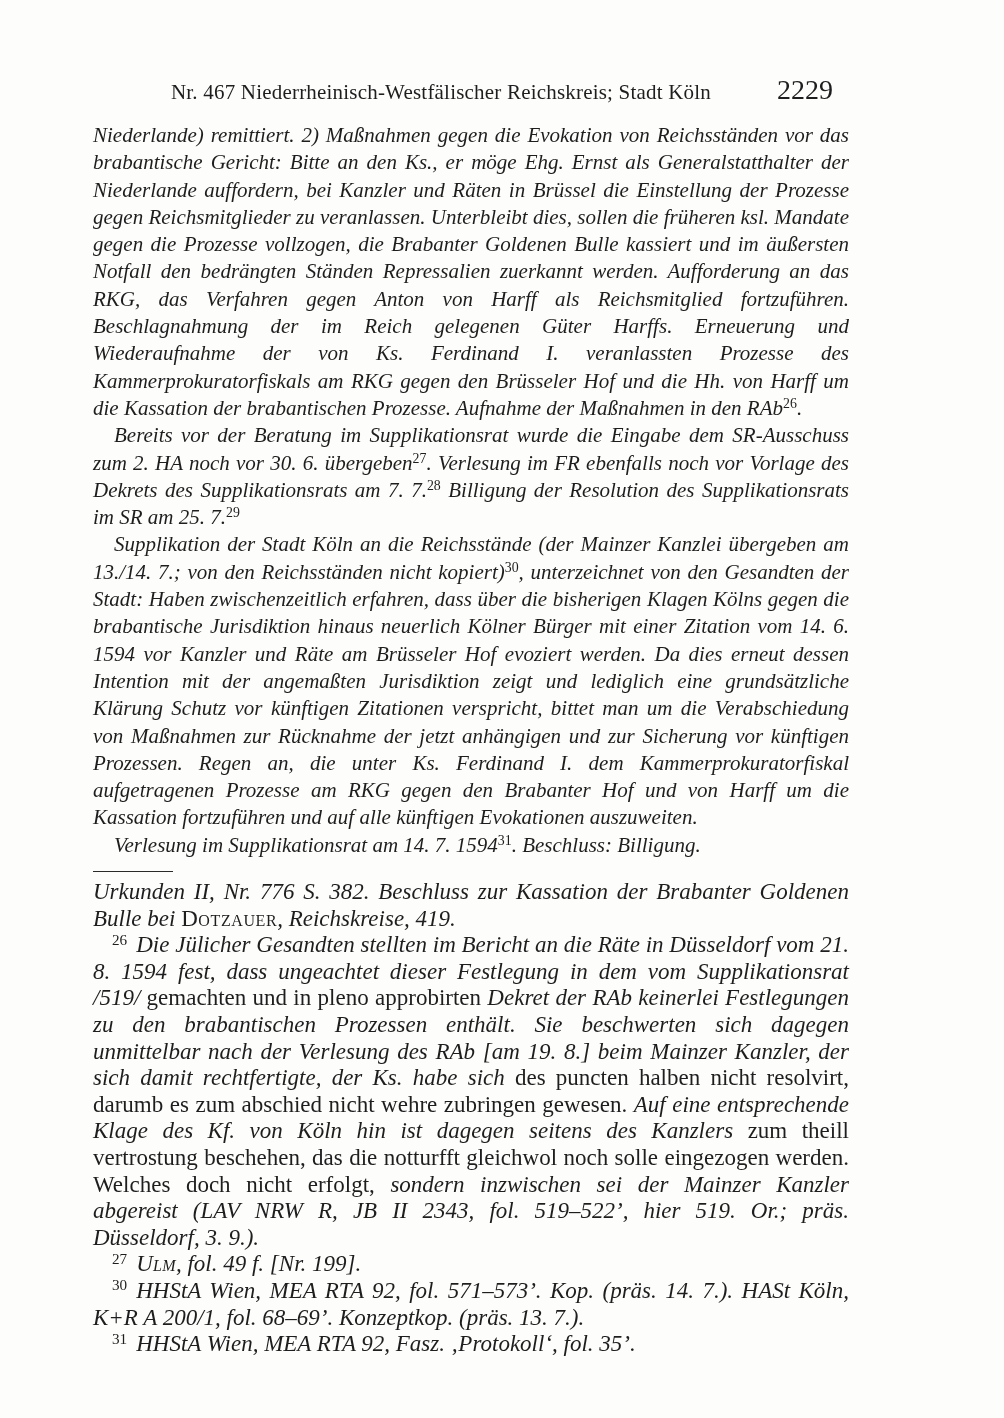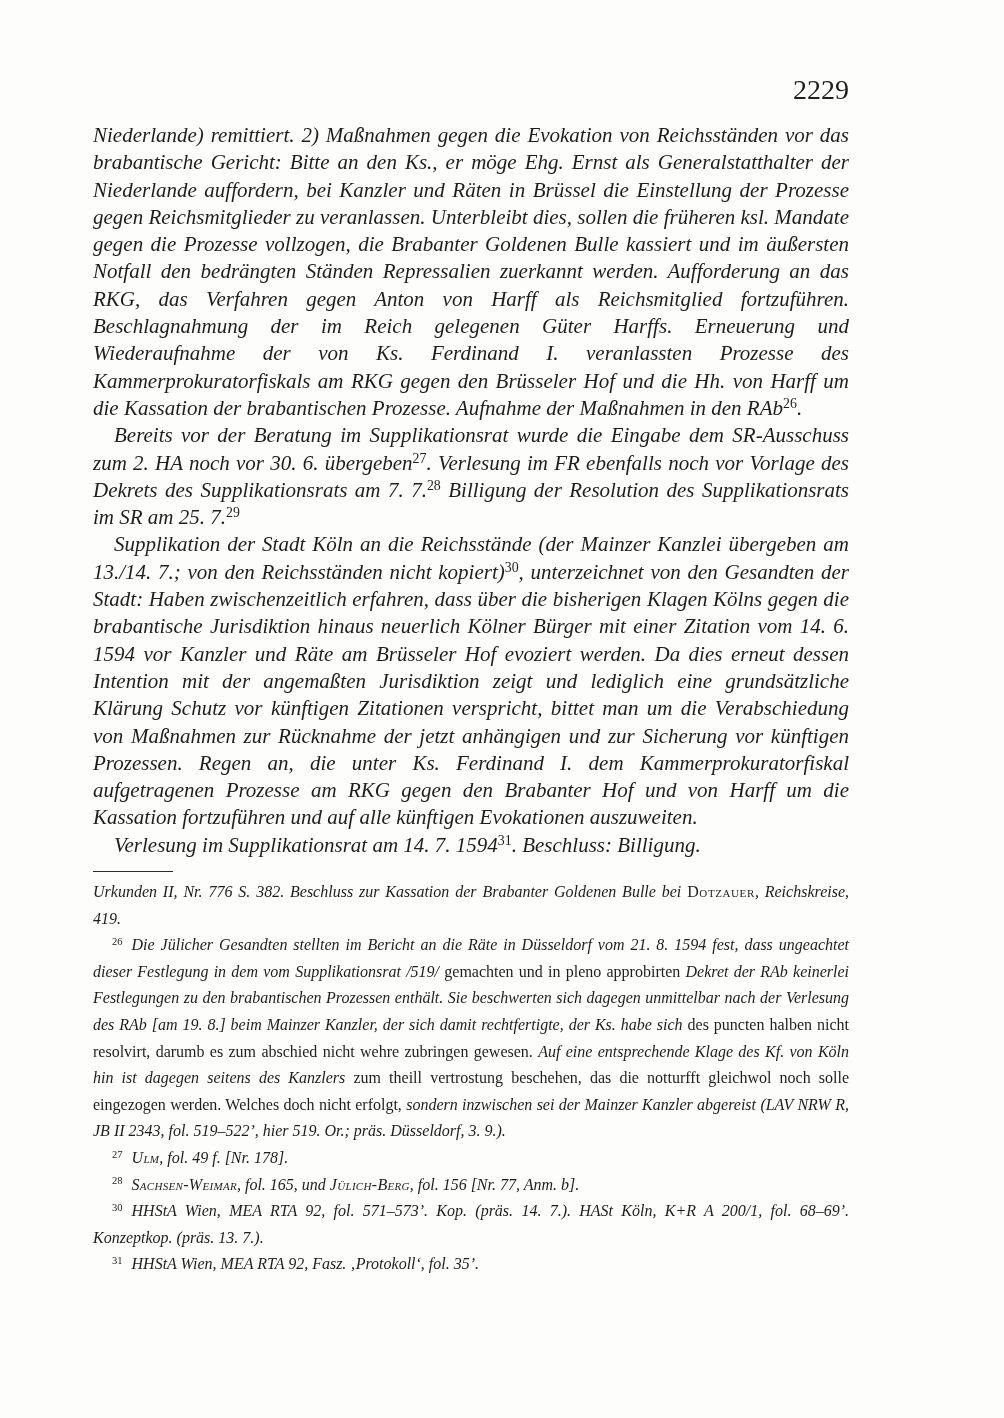--- a/index.html
+++ b/index.html
@@ -28,21 +28,21 @@
   .running-head-title {
     position: absolute;
     left: 0; right: 60px;
     text-align: center;
     font-size: 21px;
     letter-spacing: 0.2px;
     white-space: nowrap;
   }
   .running-head-page {
     position: absolute;
-    right: 0;
+    right: 16px;
     top: -6px;
     font-size: 28px;
   }
   
   .body-text {
     width: 756px;
     text-align: justify;
     font-size: 21px;
     line-height: 27.3px;
     font-style: italic;
@@ -52,21 +52,21 @@
   
   .footnote-separator {
     width: 80px;
     border: 0;
     border-top: 1.6px solid #2a2a2a;
     margin: 12px 0 7px 0;
   }
   .footnotes {
     width: 756px;
     text-align: justify;
-    font-size: 16px;
+    font-size: 23px;
     line-height: 26.6px;
     font-style: italic;
   }
   .footnotes p { margin: 0; }
   .footnotes p.indent { text-indent: 19px; }
   
   .seg-i   { }
   .seg-r   { font-style: normal; }
   .seg-sc  { font-style: normal; font-variant: small-caps; letter-spacing: 0.6px; }
   .seg-isc { font-variant: small-caps; letter-spacing: 0.3px; }
@@ -78,34 +78,34 @@
     margin-top: 44px;
   }
   sup.fn-num { margin-right: 9px; }
 </style>
 </head>
 <body>
 
 <div class="page" style="background: rgb(253, 253, 252); color: rgb(30, 30, 30);">
 
   <div class="running-head">
+    <div class="running-head-title">Nr. 467 Niederrheinisch-Westfälischer Reichskreis; Stadt Köln</div>
     <div class="running-head-page">2229</div>
   </div>
 
   <div class="body-text">
       <p><span class="seg-i">Niederlande) remittiert. 2) Maßnahmen gegen die Evokation von Reichsständen vor das brabantische Gericht: Bitte an den Ks., er möge Ehg. Ernst als Generalstatthalter der Niederlande auffordern, bei Kanzler und Räten in Brüssel die Einstellung der Prozesse gegen Reichsmitglieder zu veranlassen. Unterbleibt dies, sollen die früheren ksl. Mandate gegen die Prozesse vollzogen, die Brabanter Goldenen Bulle kassiert und im äußersten Notfall den bedrängten Ständen Repressalien zuerkannt werden. Aufforderung an das RKG, das Verfahren gegen Anton von Harff als Reichsmitglied fortzuführen. Beschlagnahmung der im Reich gelegenen Güter Harffs. Erneuerung und Wiederaufnahme der von Ks. Ferdinand I. veranlassten Prozesse des Kammerprokuratorfiskals am RKG gegen den Brüsseler Hof und die Hh. von Harff um die Kassation der brabantischen Prozesse. Aufnahme der Maßnahmen in den RAb</span><sup class="seg-sup">26</sup><span class="seg-i">.</span></p>
       <p class="indent"><span class="seg-i">Bereits vor der Beratung im Supplikationsrat wurde die Eingabe dem SR-Ausschuss zum 2. HA noch vor 30. 6. übergeben</span><sup class="seg-sup">27</sup><span class="seg-i">. Verlesung im FR ebenfalls noch vor Vorlage des Dekrets des Supplikationsrats am 7. 7.</span><sup class="seg-sup">28</sup><span class="seg-i"> Billigung der Resolution des Supplikationsrats im SR am 25. 7.</span><sup class="seg-sup">29</sup></p>
       <p class="indent"><span class="seg-i">Supplikation der Stadt Köln an die Reichsstände (der Mainzer Kanzlei übergeben am 13./14. 7.; von den Reichsständen nicht kopiert)</span><sup class="seg-sup">30</sup><span class="seg-i">, unterzeichnet von den Gesandten der Stadt: Haben zwischenzeitlich erfahren, dass über die bisherigen Klagen Kölns gegen die brabantische Jurisdiktion hinaus neuerlich Kölner Bürger mit einer Zitation vom 14. 6. 1594 vor Kanzler und Räte am Brüsseler Hof evoziert werden. Da dies erneut dessen Intention mit der angemaßten Jurisdiktion zeigt und lediglich eine grundsätzliche Klärung Schutz vor künftigen Zitationen verspricht, bittet man um die Verabschiedung von Maßnahmen zur Rücknahme der jetzt anhängigen und zur Sicherung vor künftigen Prozessen. Regen an, die unter Ks. Ferdinand I. dem Kammerprokuratorfiskal aufgetragenen Prozesse am RKG gegen den Brabanter Hof und von Harff um die Kassation fortzuführen und auf alle künftigen Evokationen auszuweiten.</span></p>
       <p class="indent"><span class="seg-i">Verlesung im Supplikationsrat am 14. 7. 1594</span><sup class="seg-sup">31</sup><span class="seg-i">. Beschluss: Billigung.</span></p>
     </div>
 
   <hr class="footnote-separator">
 
   <div class="footnotes">
       <p><span class="seg-i">Urkunden II, Nr. 776 S. 382. Beschluss zur Kassation der Brabanter Goldenen Bulle bei </span><span class="seg-sc">Dotzauer</span><span class="seg-i">, Reichskreise, 419.</span></p>
       <p class="indent"><sup class="fn-num">26</sup><span class="seg-i">Die Jülicher Gesandten stellten im Bericht an die Räte in Düsseldorf vom 21. 8. 1594 fest, dass ungeachtet dieser Festlegung in dem vom Supplikationsrat /519/ </span><span class="seg-r">gemachten und in pleno approbirten </span><span class="seg-i">Dekret der RAb keinerlei Festlegungen zu den brabantischen Prozessen enthält. Sie beschwerten sich dagegen unmittelbar nach der Verlesung des RAb [am 19. 8.] beim Mainzer Kanzler, der sich damit rechtfertigte, der Ks. habe sich </span><span class="seg-r">des puncten halben nicht resolvirt, darumb es zum abschied nicht wehre zubringen gewesen. </span><span class="seg-i">Auf eine entsprechende Klage des Kf. von Köln hin ist dagegen seitens des Kanzlers </span><span class="seg-r">zum theill vertrostung beschehen, das die notturfft gleichwol noch solle eingezogen werden. Welches doch nicht erfolgt, </span><span class="seg-i">sondern inzwischen sei der Mainzer Kanzler abgereist (LAV NRW R, JB II 2343, fol. 519–522’, hier 519. Or.; präs. Düsseldorf, 3. 9.).</span></p>
-      <p class="indent"><sup class="fn-num">27</sup><span class="seg-isc">Ulm</span><span class="seg-i">, fol. 49 f. [Nr. 178].</span></p>
-      <p class="indent"><sup class="fn-num">28</sup><span class="seg-isc">Sachsen-Weimar</span><span class="seg-i">, fol. 165, und </span><span class="seg-isc">Jülich-Berg</span><span class="seg-i">, fol. 156 [Nr. 77, Anm. b].</span></p>
+      <p class="indent"><sup class="fn-num">27</sup><span class="seg-isc">Ulm</span><span class="seg-i">, fol. 49 f. [Nr. 199].</span></p>
       <p class="indent"><sup class="fn-num">30</sup><span class="seg-i">HHStA Wien, MEA RTA 92, fol. 571–573’. Kop. (präs. 14. 7.). HASt Köln, K+R A 200/1, fol. 68–69’. Konzeptkop. (präs. 13. 7.).</span></p>
       <p class="indent"><sup class="fn-num">31</sup><span class="seg-i">HHStA Wien, MEA RTA 92, Fasz. ‚Protokoll‘, fol. 35’.</span></p>
     </div>
 
 </div>
 
 </body></html>

